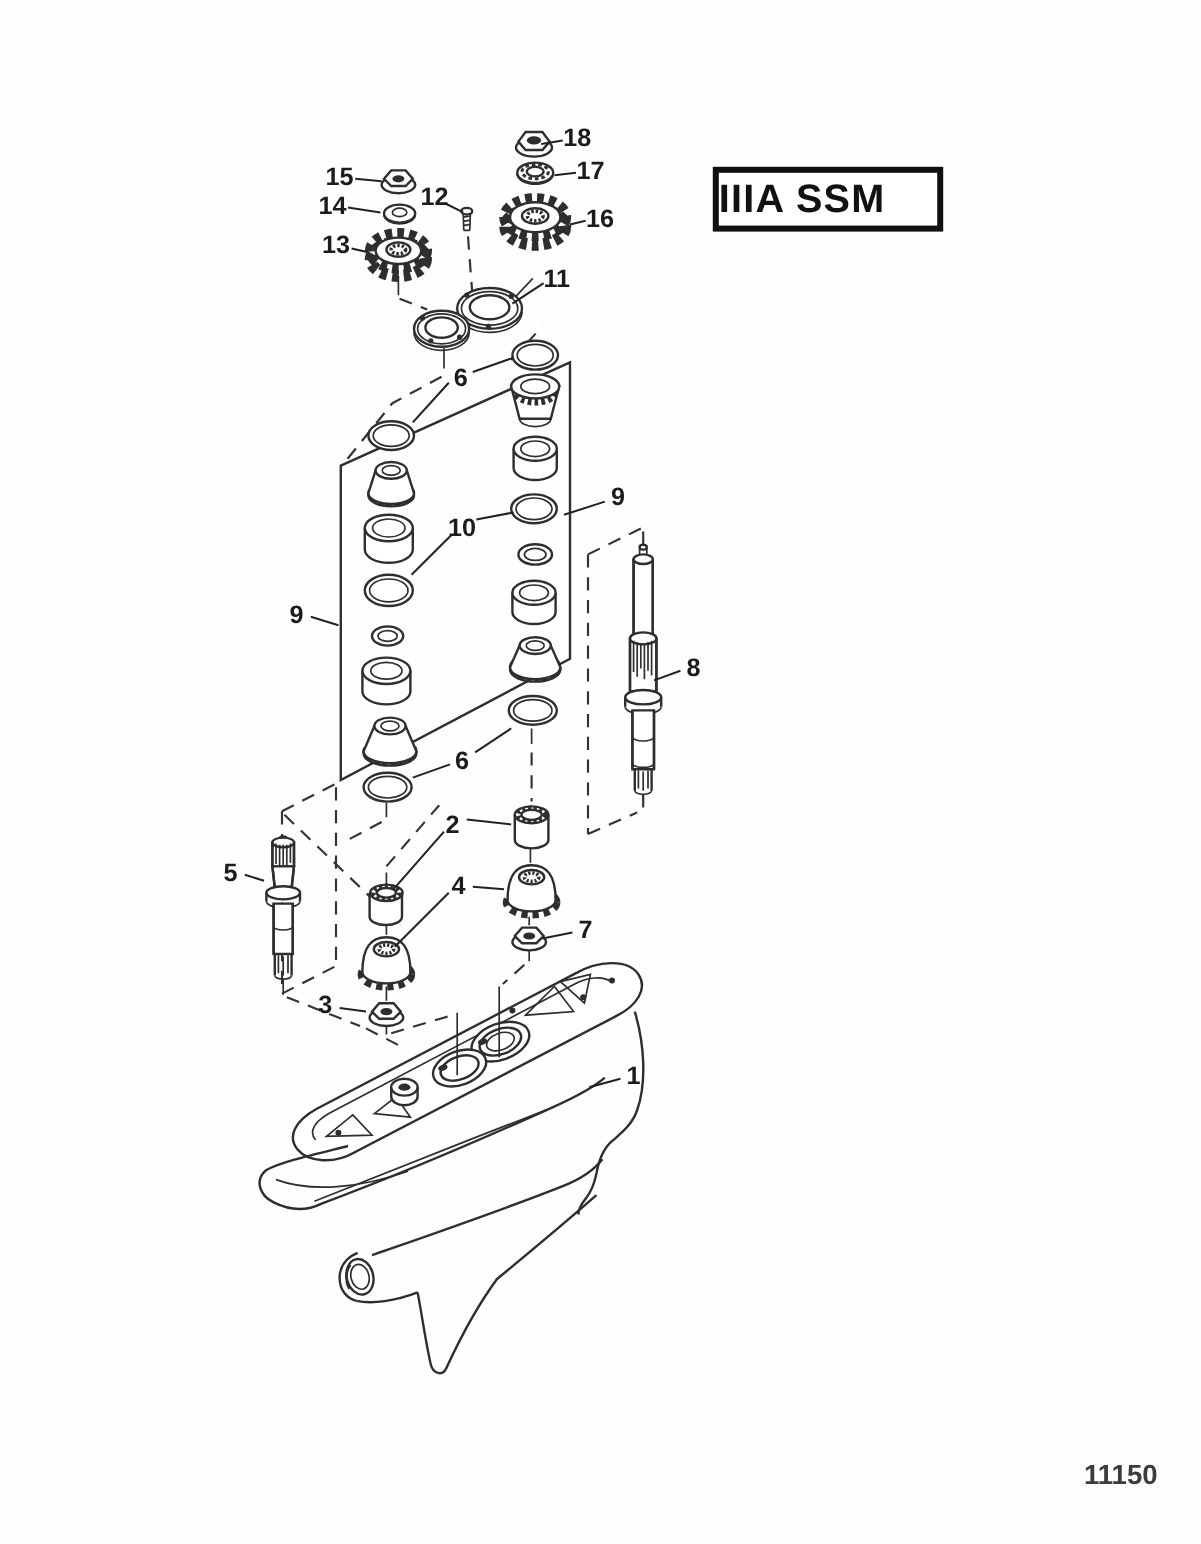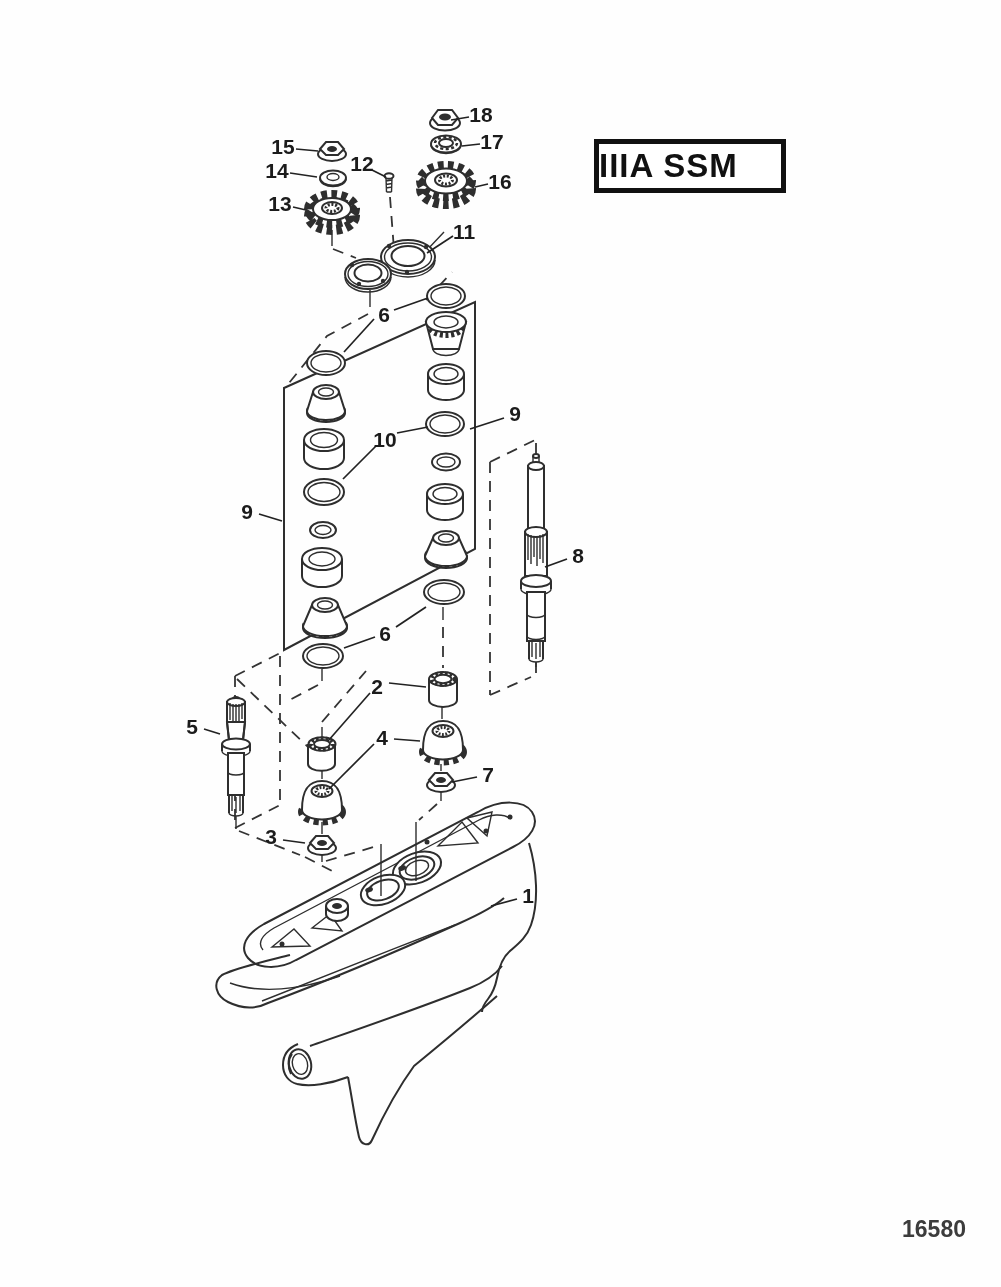--- a/index.html
+++ b/index.html
@@ -370,15 +370,15 @@
         <text x="271" y="844" text-anchor="middle" class="callout-text">3</text>
         <line x1="517" y1="899" x2="491" y2="906" class="lead"></line>
         <text x="528" y="903" text-anchor="middle" class="callout-text">1</text>
       </g>
 </svg>
 
 <div class="plate">
   <span>IIIA SSM</span>
 </div>
 
-<div class="drawing-number">16580</div>
+<div class="drawing-number">11150</div>
 
 </div>
 
 </body></html>

